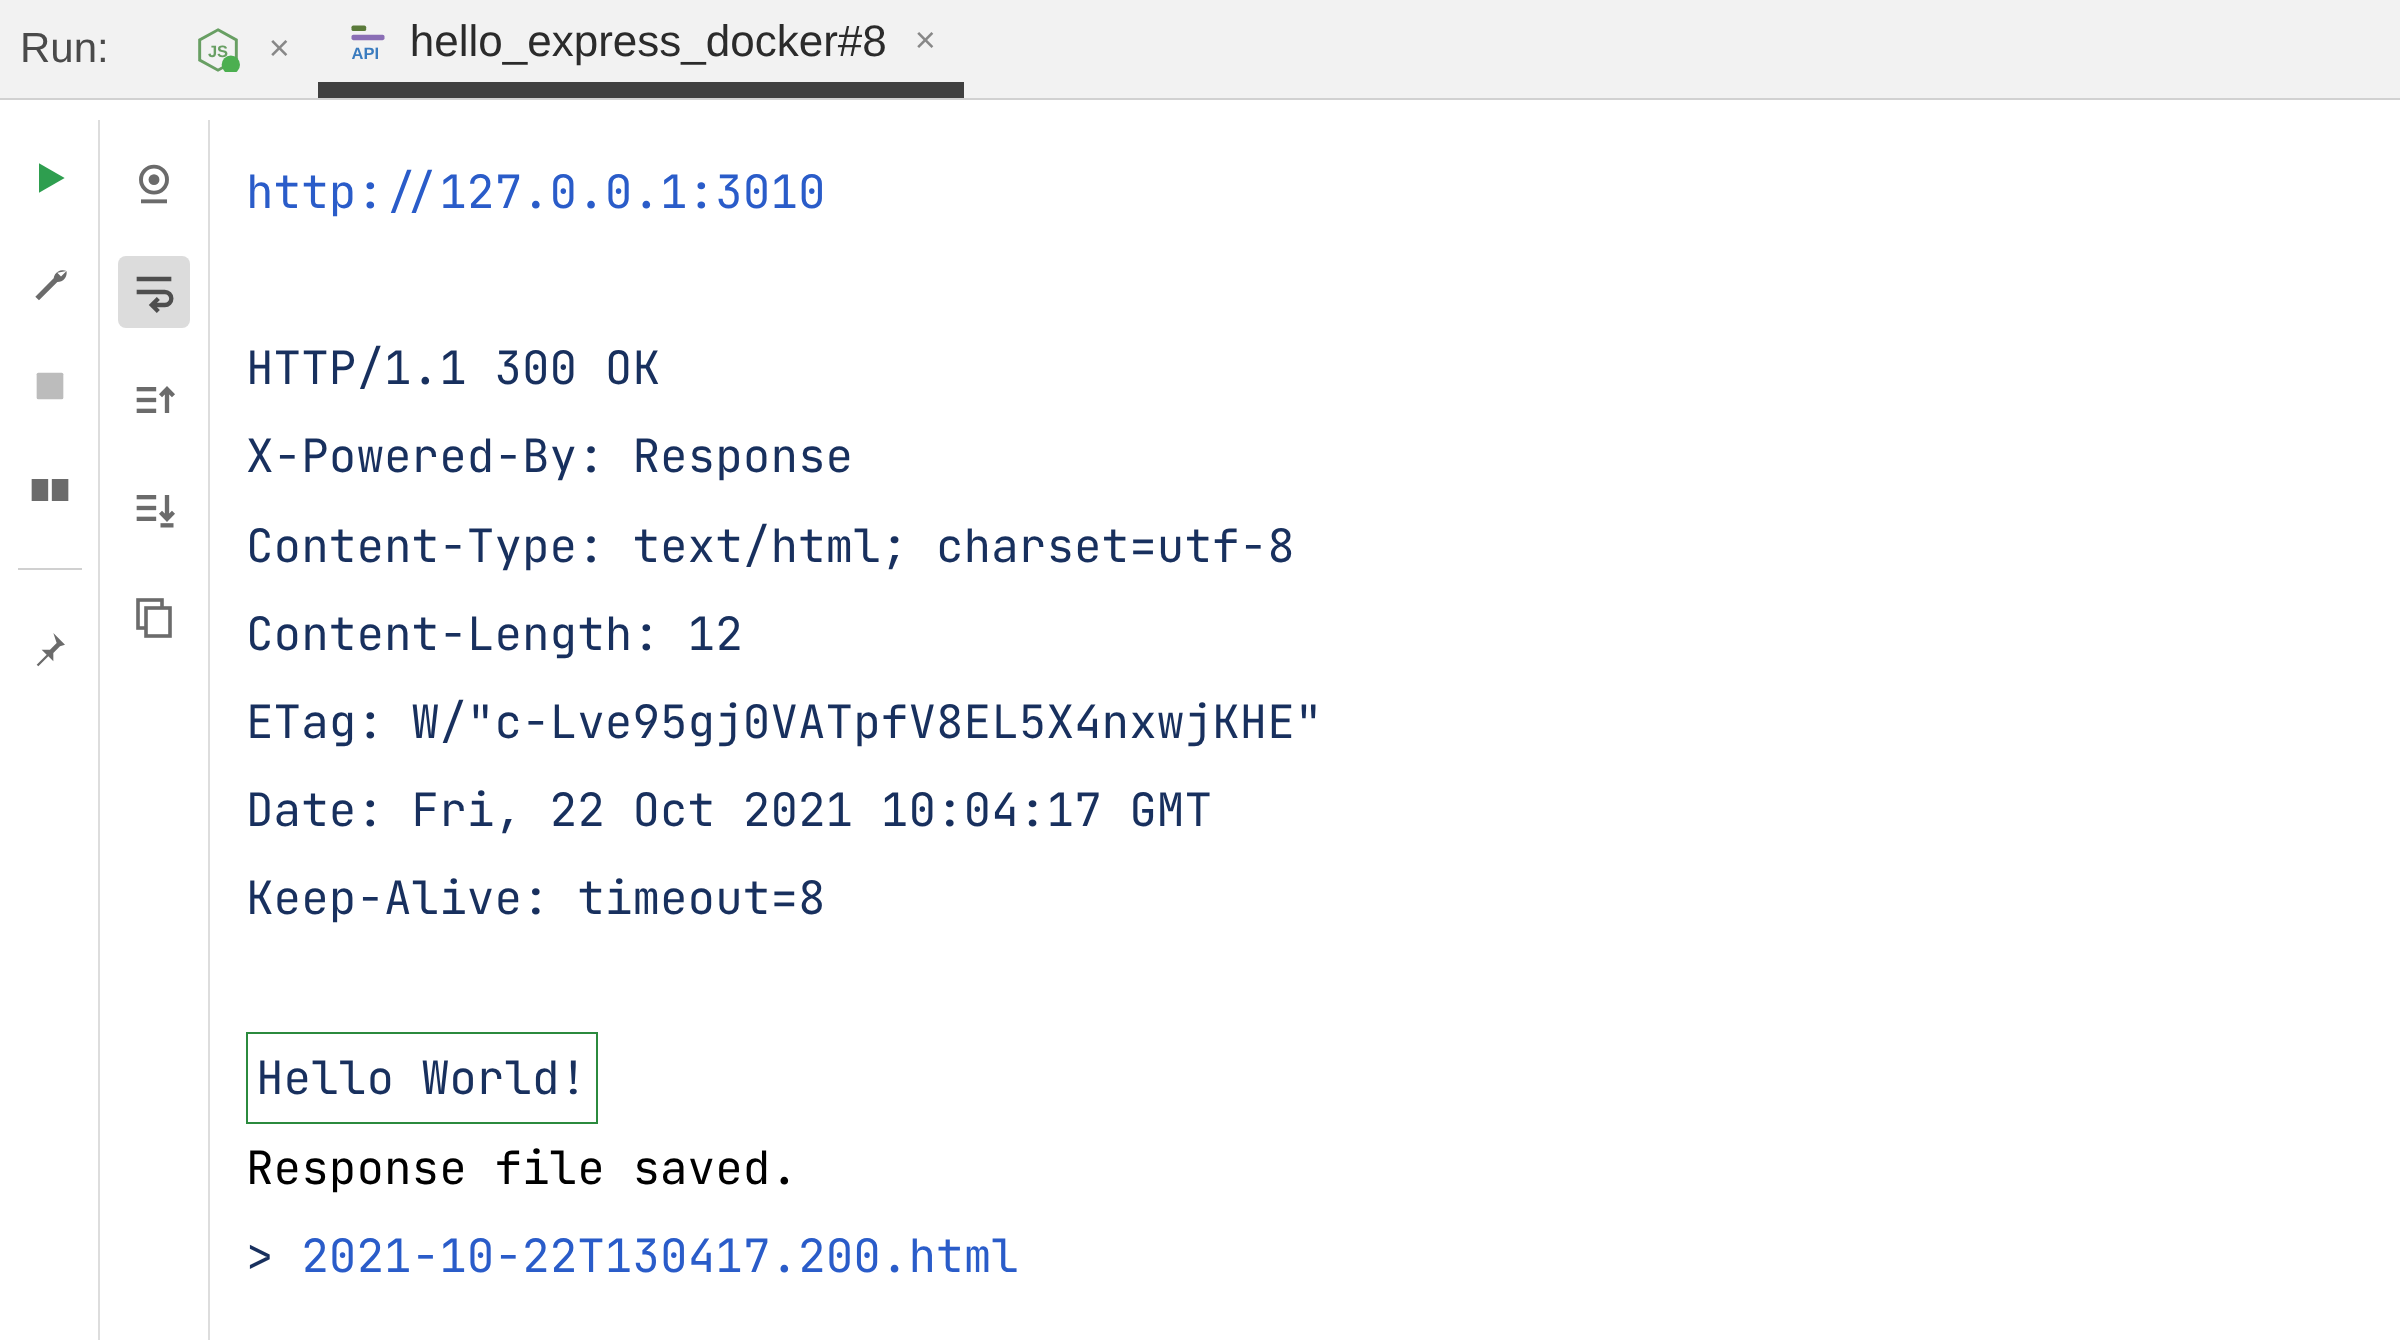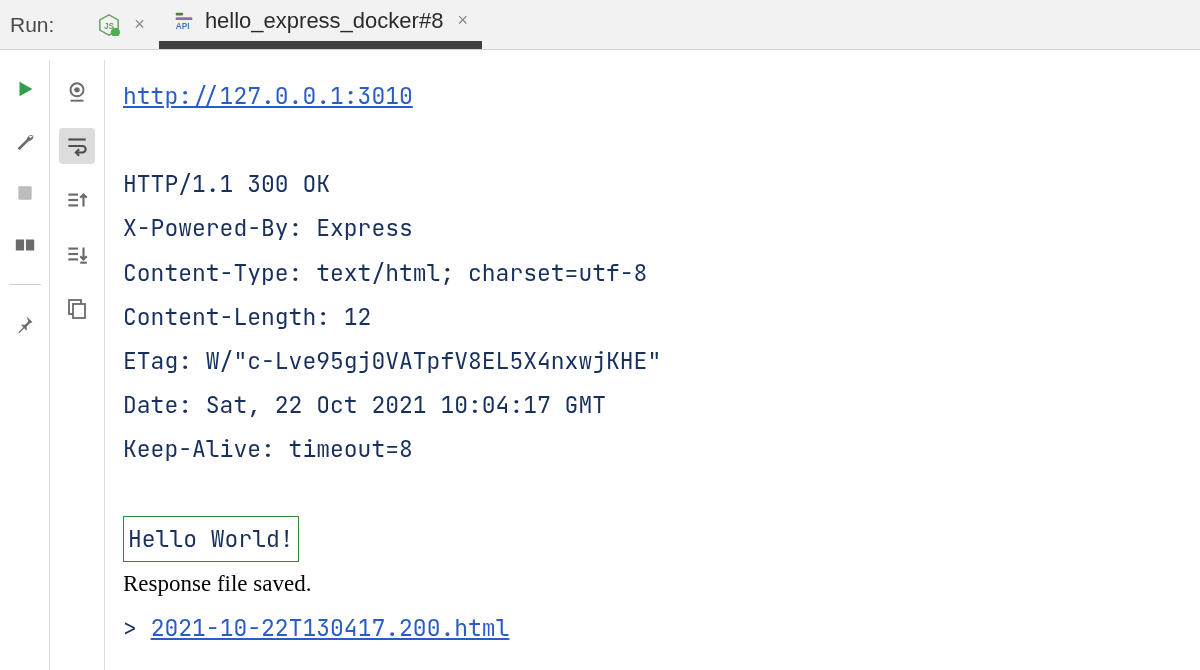--- a/index.html
+++ b/index.html
@@ -120,34 +120,32 @@
       flex: 1;
       padding: 14px 0 0 18px;
       font-family: "JetBrains Mono", "Menlo", "Consolas", monospace;
       font-size: 23px;
       line-height: 1.92;
       color: #18305e;
       overflow-y: auto;
     }
     .link {
       color: #2a5cc9;
-      text-decoration: underline;
       cursor: pointer;
     }
     .boxed {
       border: 1.5px solid #2b8a3e;
       padding: 0 4px;
       display: inline-block;
     }
     .prompt {
       color: #18305e;
     }
     .response-text {
       color: #000;
-      font-family: Liberation Serif, serif;
     }
     .blank-line {
       height: 1.92em;
     }
   </style>
 </head>
 <body>
 
 <div class="run-panel">
   <div class="tab-bar">
@@ -245,25 +243,25 @@
           <rect x="4" y="4" width="12" height="14" fill="none" stroke="#6b6b6b" stroke-width="1.8"></rect>
           <rect x="8" y="8" width="12" height="14" fill="#fff" stroke="#6b6b6b" stroke-width="1.8"></rect>
         </svg>
       </div>
     </div>
 
     <div class="console-output">
       <div><span class="link">http://127.0.0.1:3010</span></div>
       <div class="blank-line"></div>
       <div>HTTP/1.1 300 OK</div>
-      <div>X-Powered-By: Express</div>
+      <div>X-Powered-By: Response</div>
       <div>Content-Type: text/html; charset=utf-8</div>
       <div>Content-Length: 12</div>
       <div>ETag: W/"c-Lve95gj0VATpfV8EL5X4nxwjKHE"</div>
-      <div>Date: Sat, 22 Oct 2021 10:04:17 GMT</div>
+      <div>Date: Fri, 22 Oct 2021 10:04:17 GMT</div>
       <div>Keep-Alive: timeout=8</div>
       <div class="blank-line"></div>
       <div><span class="boxed">Hello World!</span></div>
       <div class="response-text">Response file saved.</div>
       <div><span class="prompt">&gt;</span> <span class="link">2021-10-22T130417.200.html</span></div>
     </div>
   </div>
 </div>
 
 </body></html>

